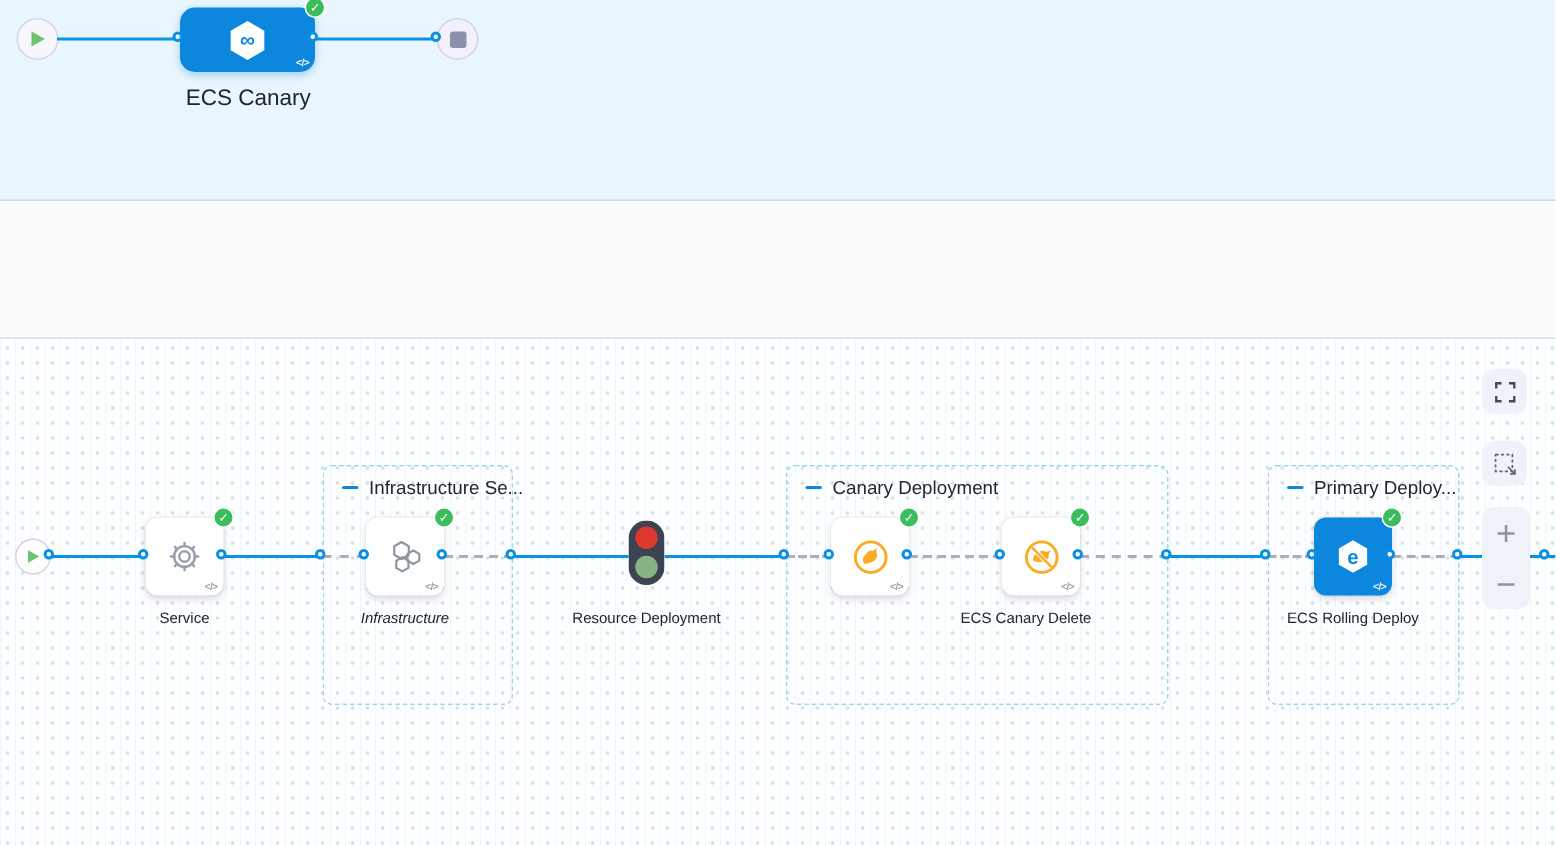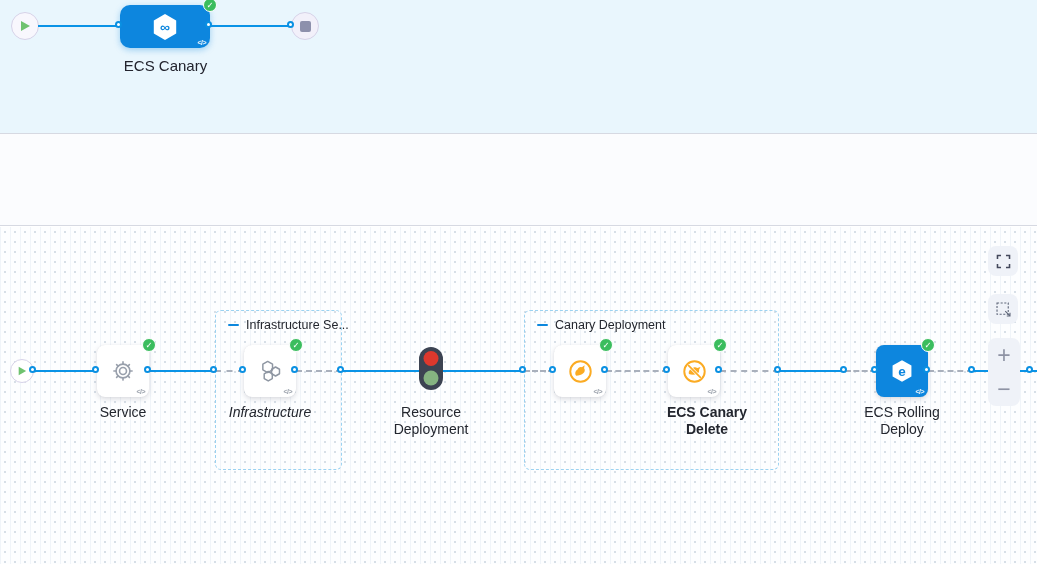--- a/index.html
+++ b/index.html
@@ -43,21 +43,21 @@
     background-color:#fdfeff;
     background-image:
       linear-gradient(to right, rgba(206,222,234,.28) 1px, transparent 1px),
       radial-gradient(circle, #d7dfe7 1.1px, transparent 1.45px);
     background-size:10px 10px, 10px 10px; }
   .node-card { position:absolute; top:118px; width:52px; height:52px; background:#fff; border-radius:8px;
     box-shadow:0 2px 5px rgba(96,97,112,.22), 0 0 1px rgba(40,41,61,.1);
     display:flex; align-items:center; justify-content:center; z-index:3; cursor:pointer; }
   .node-card.blue { background:#0d86de; }
   .n-label { position:absolute; top:177px; width:110px; text-align:center;
-    font-size:14px; line-height:17px; color:#23262e; }
+    font-size:10px; line-height:17px; color:#23262e; }
   .group { position:absolute; top:83px; height:160px; border:1px dashed #9bd2f1; border-radius:6px; z-index:0; }
   .group-header { position:absolute; top:7px; left:12px; display:flex; align-items:center; gap:7px;
     font-size:12.5px; color:#23262e; white-space:nowrap; cursor:pointer; }
   .minus-bar { width:11px; height:2px; background:#0c87dd; border-radius:1px; }
   .icon-node { position:absolute; top:120px; z-index:3; cursor:pointer; }
 
   
   .ctl-btn { position:absolute; left:988px; width:30px; height:30px; background:#eff2f8; border-radius:8px;
     display:flex; align-items:center; justify-content:center; z-index:6; cursor:pointer; }
   .zoom-panel { position:absolute; left:988px; top:111px; width:32px; height:68px; background:#eff2f8;
@@ -121,20 +121,26 @@
       <div class="minus-bar"></div>
       <span>Infrastructure Se...</span>
     </div>
   </div>
   <div class="group" style="left:524px; width:255px;">
     <div class="group-header">
       <div class="minus-bar"></div>
       <span>Canary Deployment</span>
     </div>
   </div>
+  <div class="group" style="left:845px; width:128px;">
+    <div class="group-header">
+      <div class="minus-bar"></div>
+      <span>Primary Deploy...</span>
+    </div>
+  </div>
 
   <div class="hline" style="left:34px;  top:143px; width:63px;"></div>
   <div class="hline" style="left:149px; top:143px; width:66px;"></div>
   <div class="hline" style="left:342px; top:143px; width:77px;"></div>
   <div class="hline" style="left:443px; top:143px; width:81px;"></div>
   <div class="hline" style="left:779px; top:143px; width:66px;"></div>
   <div class="hline" style="left:973px; top:143px; width:64px;"></div>
 
   <div class="dline" style="left:215px; top:143px; width:29px;"></div>
   <div class="dline" style="left:296px; top:143px; width:46px;"></div>
@@ -197,21 +203,21 @@
   <div class="node-card" style="left:668px;">
     <svg width="25" height="25" viewBox="0 0 22 22">
       <circle cx="11" cy="11" r="9" stroke="#fbab23" stroke-width="1.7" fill="none"></circle>
       <path d="M7.2 14.8c-1.4-1.9-.8-4.5 1.2-5.6c.5-1.6 2.2-2.5 3.8-1.9l2.4-1.8 -.4 2.6c.9 1.3.7 3.1-.5 4.3c-1.7 1.6-4.3 2.4-6.5 2.4z" fill="#fbab23" transform="rotate(20 11 11)"></path>
       <line x1="5.2" y1="5.2" x2="16.8" y2="16.8" stroke="#ffffff" stroke-width="2.6"></line>
       <line x1="5.2" y1="5.2" x2="16.8" y2="16.8" stroke="#fbab23" stroke-width="1.5"></line>
     </svg>
     <div class="check">✓</div>
     <div class="code-glyph">&lt;/&gt;</div>
   </div>
-  <div class="n-label" style="left:652px;font-weight:bold;">ECS Canary Delete</div>
+  <div class="n-label" style="left:629px;">ECS Canary Delete</div>
 
   <div class="node-card blue" style="left:876px;">
     <svg width="26" height="26" viewBox="0 0 24 24">
       <polygon points="12,2 20.7,7 20.7,17 12,22 3.3,17 3.3,7" fill="#ffffff"></polygon>
       <text x="12" y="16.4" font-size="12.5" font-weight="bold" fill="#0d86de" text-anchor="middle">e</text>
     </svg>
     <div class="check">✓</div>
     <div class="code-glyph white">&lt;/&gt;</div>
   </div>
   <div class="n-label" style="left:847px;">ECS Rolling Deploy</div>

